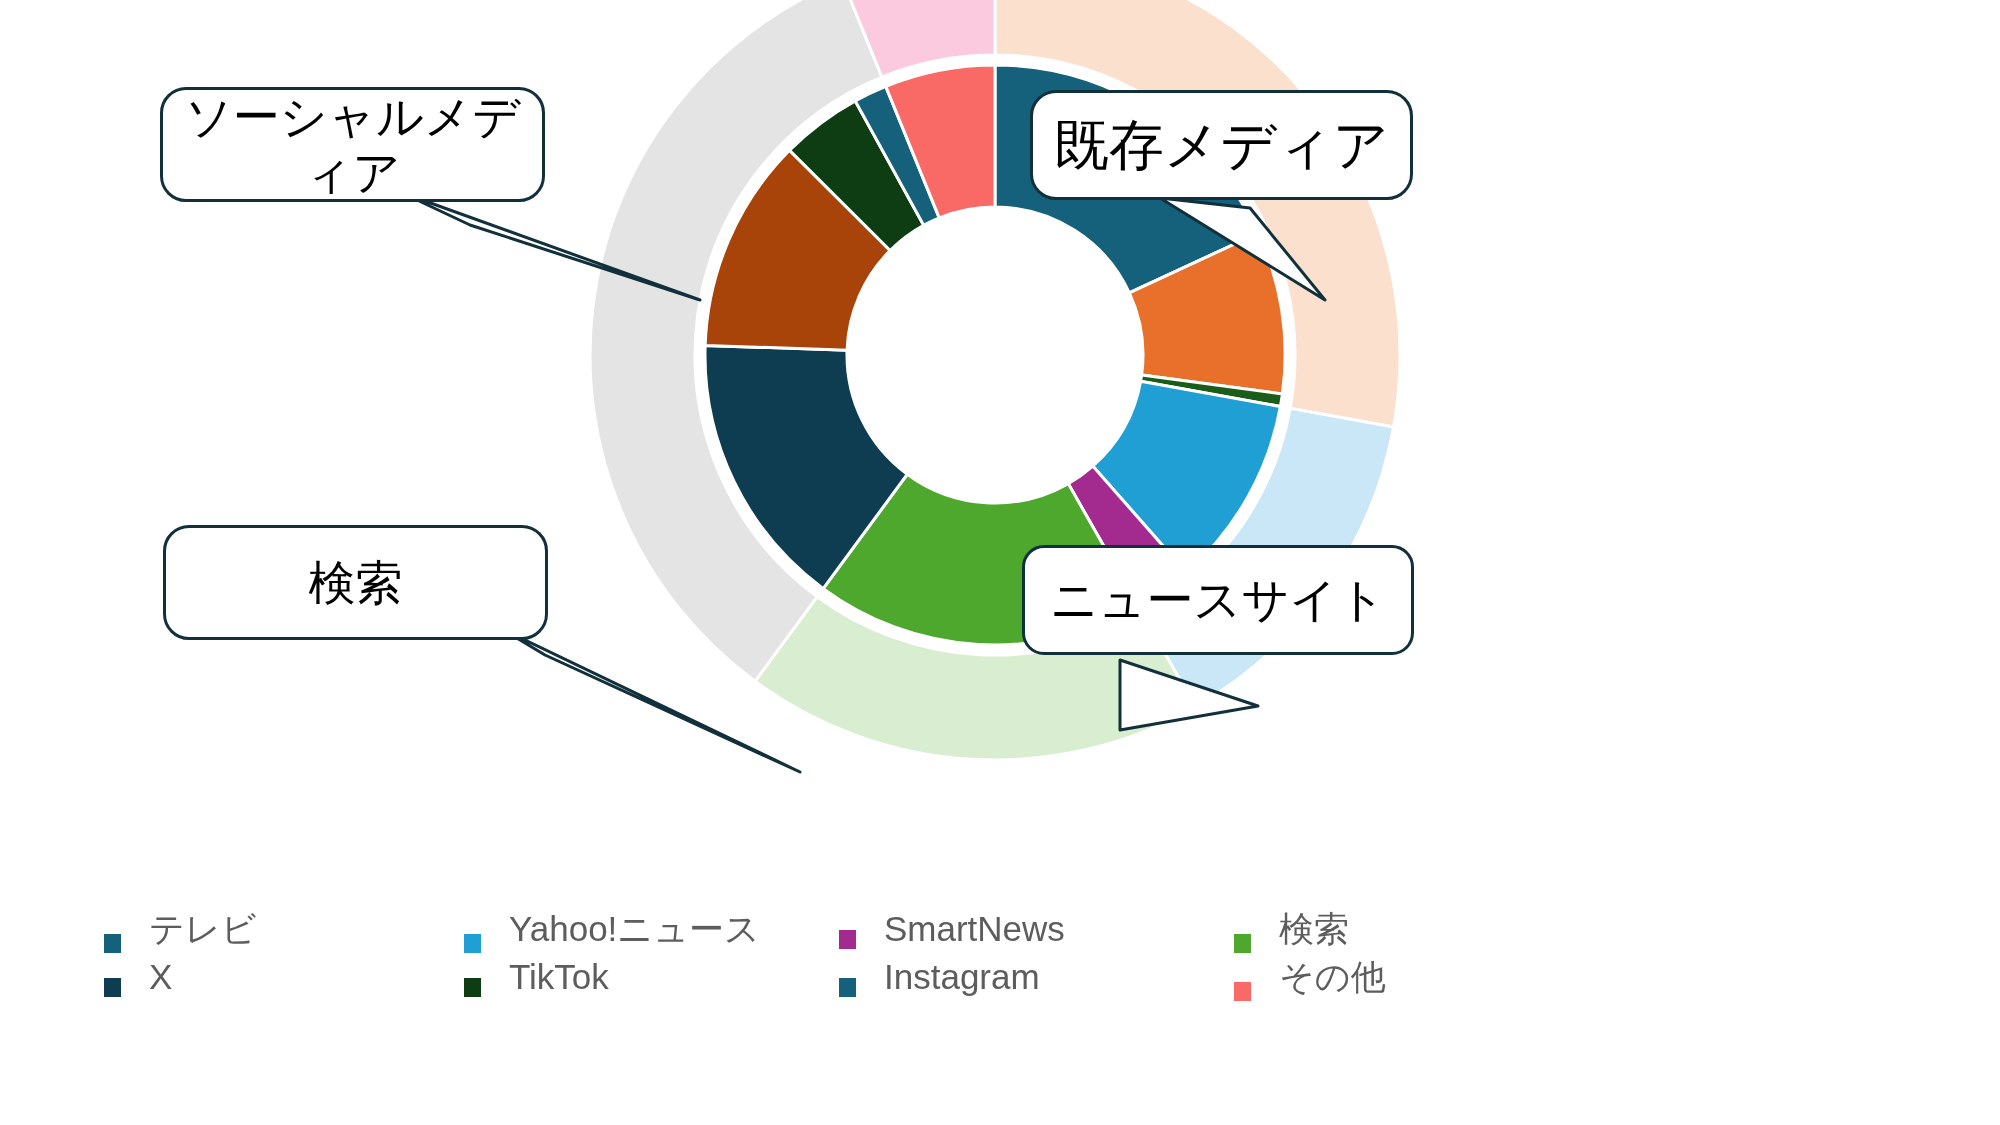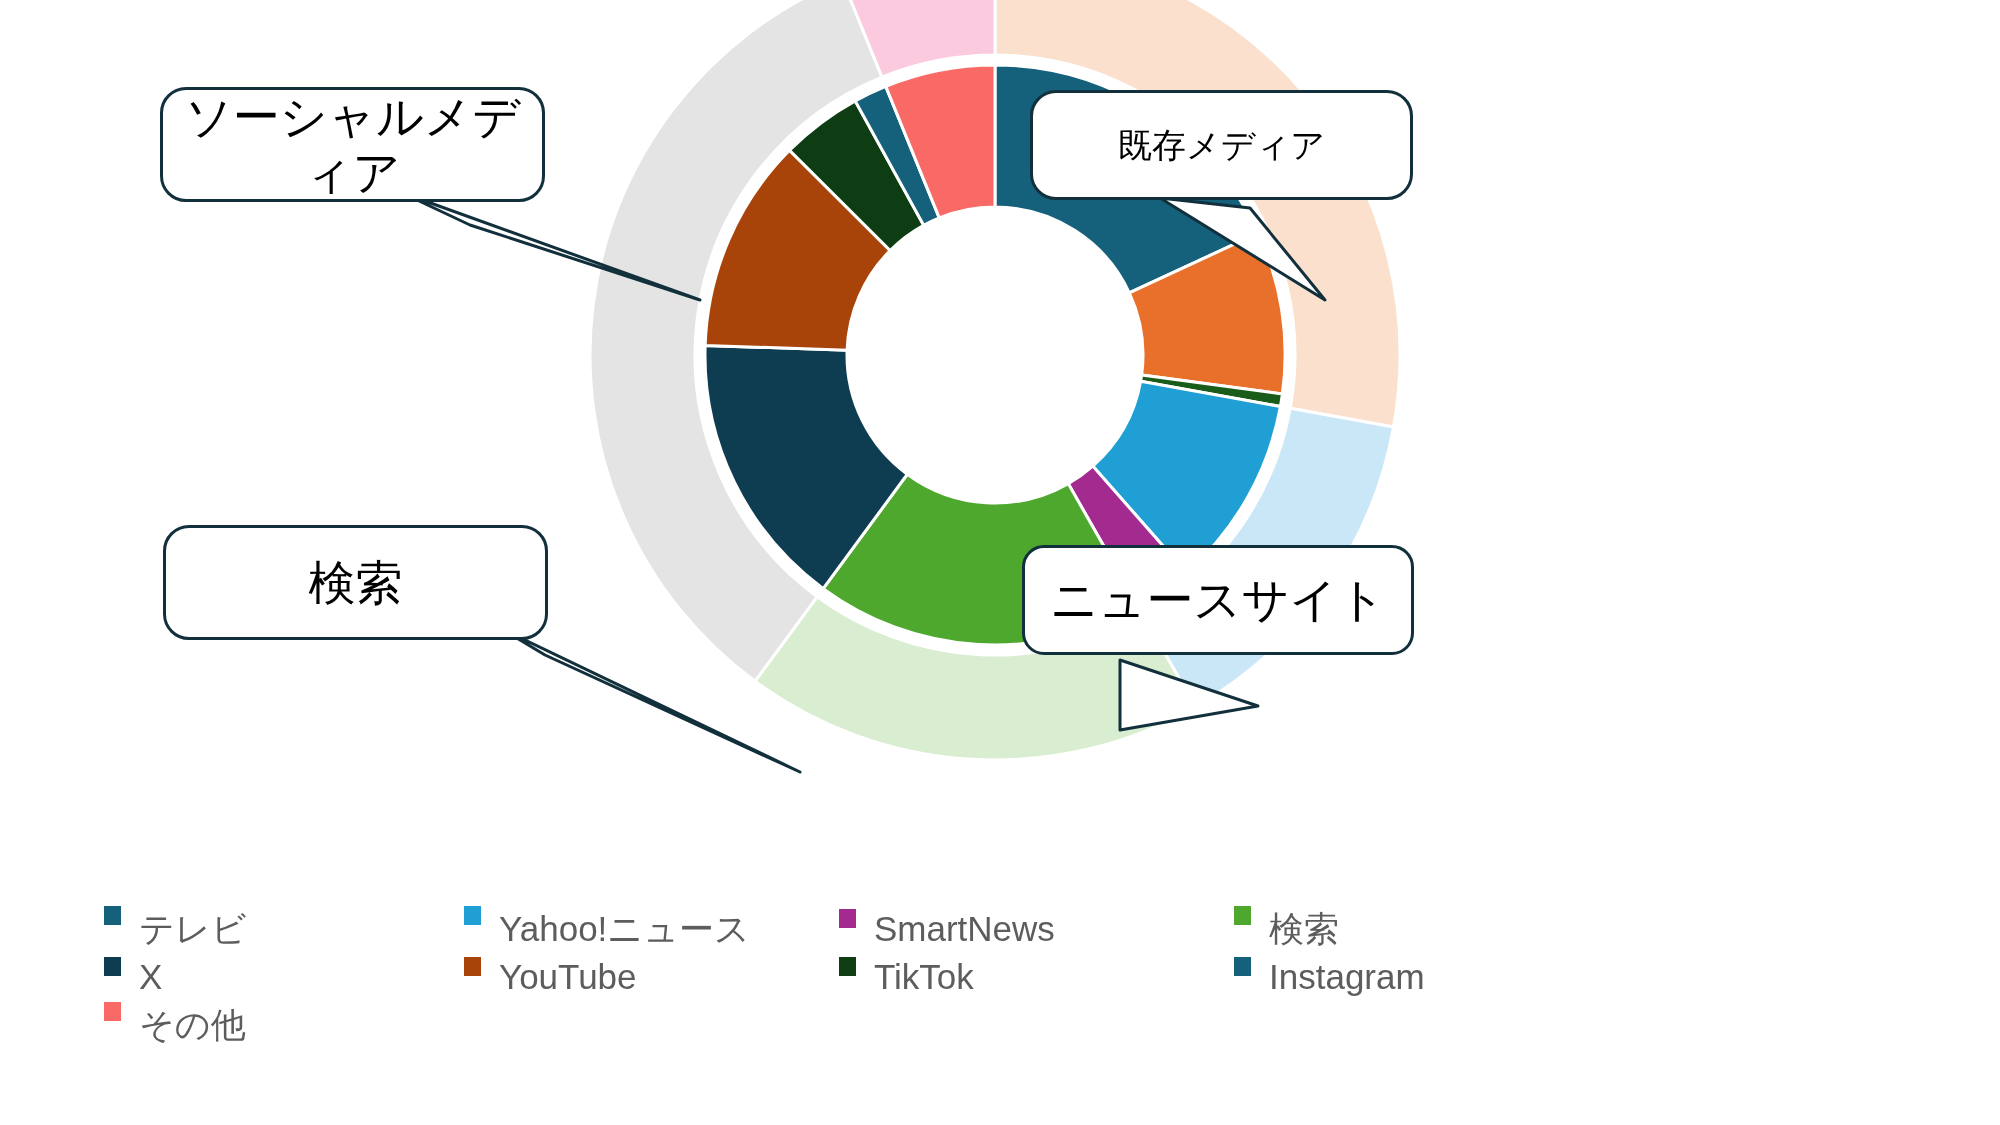--- a/index.html
+++ b/index.html
@@ -20,36 +20,36 @@
     display:flex;align-items:center;justify-content:center;
     text-align:center;
     color:#000000;
     line-height:1.18;
     box-sizing:border-box;
     z-index:5;
   }
   .callout span{display:block;padding:0 14px;}
 
   #callout-social{left:160px;top:80px;width:385px;height:115px;font-size:47px;margin-top:7px;}
-  #callout-legacy{left:1030px;top:90px;width:383px;height:110px;font-size:34px;}
+  #callout-legacy{left:1030px;top:90px;width:383px;height:110px;font-size:55px;}
   #callout-search{left:163px;top:525px;width:385px;height:115px;font-size:47px;}
   #callout-news{left:1022px;top:545px;width:392px;height:110px;font-size:47px;border-radius:22px;}
 
   .tail{position:absolute;z-index:4;overflow:visible;}
 
   
   #legend{
     position:absolute;left:104px;top:905px;width:1800px;height:170px;
     display:grid;
     grid-template-columns:360px 375px 395px 420px;
     grid-template-rows:48px 48px 48px;
     align-items:center;
     z-index:6;
   }
-  .legend-item{display:flex;align-items:flex-start;gap:18px;}
+  .legend-item{display:flex;align-items:flex-end;gap:28px;}
   .swatch{width:17px;height:19px;flex:0 0 auto;display:inline-block;}
   .legend-label{font-size:35px;color:#5d5d5d;white-space:nowrap;
      font-family:"Liberation Sans","DejaVu Sans",sans-serif;}
   .legend-item.empty{visibility:hidden;}
 </style>
 </head>
 <body>
 
 <div id="chart-stage">
 
@@ -115,24 +115,20 @@
       </div>
       <div class="legend-item">
         <span class="swatch" style="background: rgb(79, 168, 46);"></span>
         <span class="legend-label">検索</span>
       </div>
       <div class="legend-item">
         <span class="swatch" style="background: rgb(14, 61, 82);"></span>
         <span class="legend-label">X</span>
       </div>
       <div class="legend-item">
-        <span class="swatch" style="background: rgb(168, 67, 10);"></span>
-        <span class="legend-label">YouTube</span>
-      </div>
-      <div class="legend-item">
         <span class="swatch" style="background: rgb(14, 61, 20);"></span>
         <span class="legend-label">TikTok</span>
       </div>
       <div class="legend-item">
         <span class="swatch" style="background: rgb(21, 96, 122);"></span>
         <span class="legend-label">Instagram</span>
       </div>
       <div class="legend-item">
         <span class="swatch" style="background: rgb(249, 106, 103);"></span>
         <span class="legend-label">その他</span>

